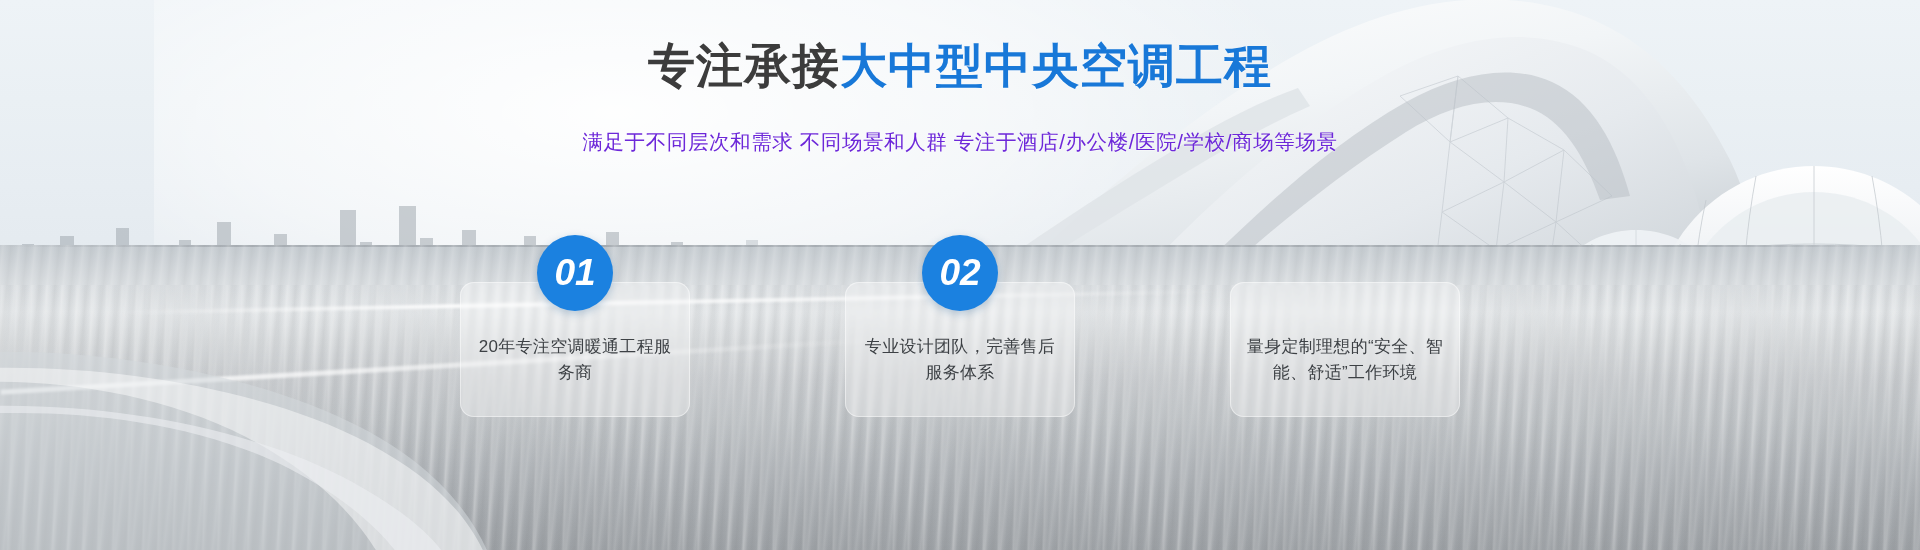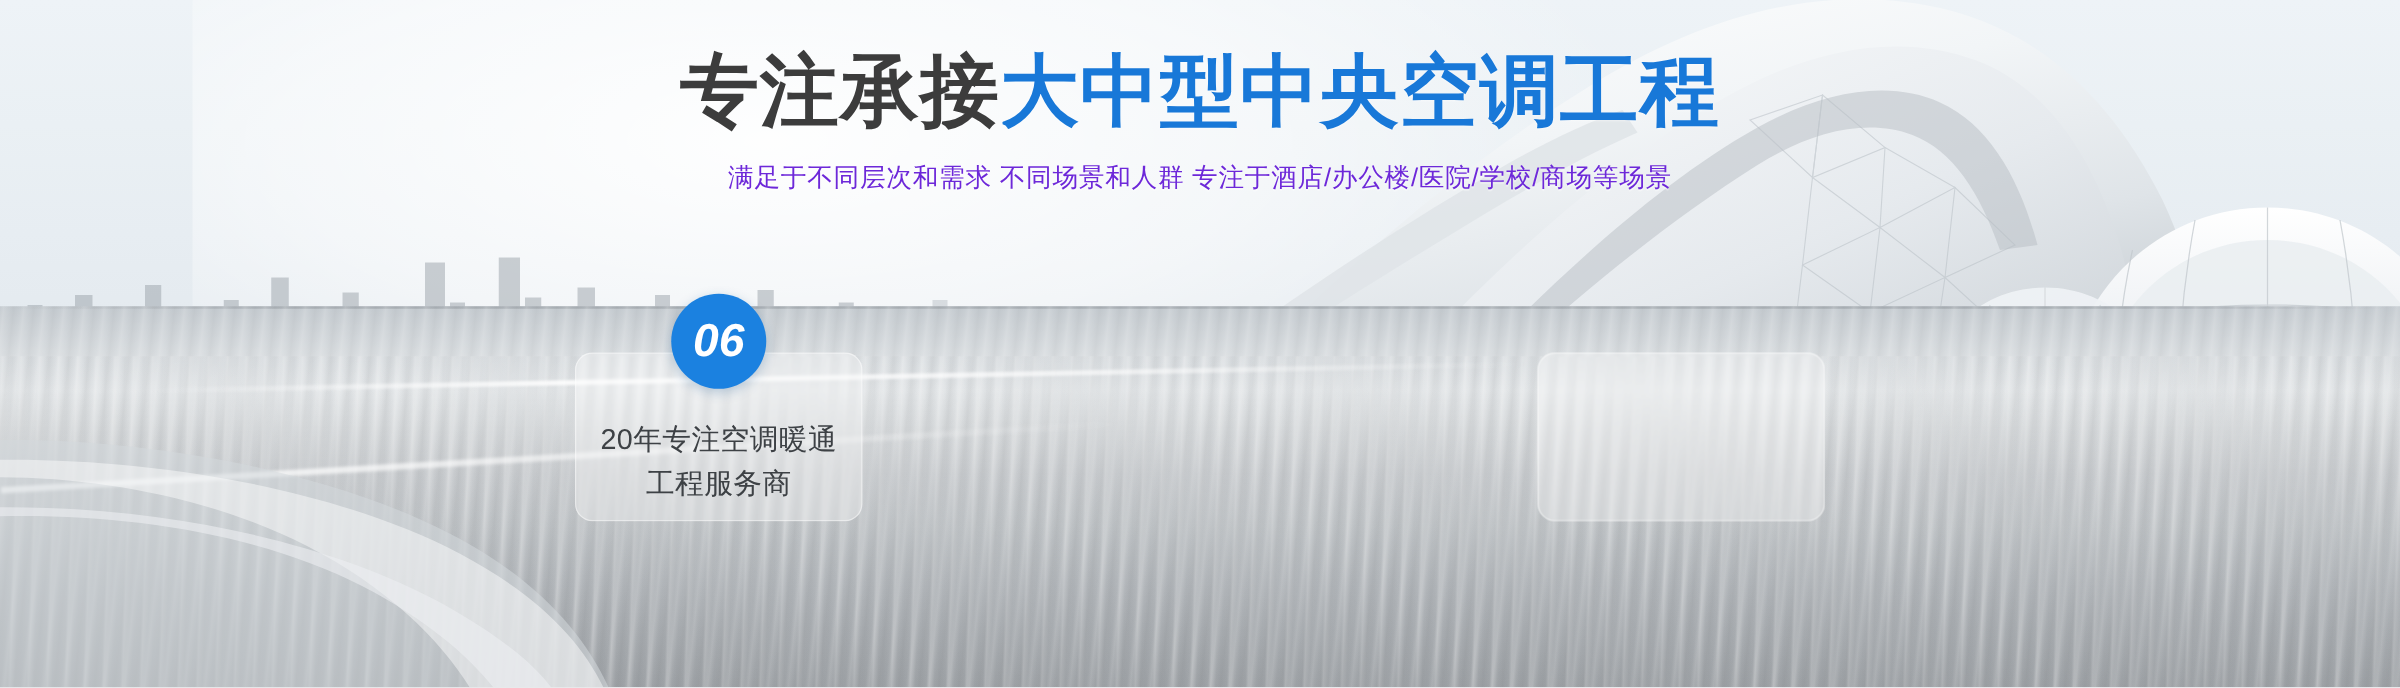--- a/index.html
+++ b/index.html
@@ -165,21 +165,21 @@
     filter: blur(1.2px);
   }
 
   
   .headline {
     position: absolute;
     left: 0;
     right: 0;
     top: 42px;
     text-align: center;
-    font-size: 63px;
+    font-size: 47px;
     line-height: 1;
     font-weight: bold;
     letter-spacing: 1px;
     white-space: nowrap;
     font-family: "Liberation Sans", "DejaVu Sans", sans-serif;
   }
   .headline .part-dark {
     color: #3c3c3c;
     text-shadow: 0 1px 2px rgba(255,255,255,0.55);
   }
@@ -241,21 +241,21 @@
     font-style: italic;
     letter-spacing: 0px;
     font-family: "Liberation Sans", "DejaVu Sans", sans-serif;
   }
   .card-text {
     position: absolute;
     left: 14px;
     right: 14px;
     top: 52px;
     text-align: center;
-    font-size: 23px;
+    font-size: 17px;
     line-height: 1.52;
     color: #3d4145;
     letter-spacing: 0.3px;
   }
 </style>
 </head>
 <body>
 
 <div id="banner">
 
@@ -420,25 +420,32 @@
   <div class="headline">
     <span class="part-dark">专注承接</span><span class="part-blue">大中型中央空调工程</span>
   </div>
 
   <div class="subtitle">满足于不同层次和需求  不同场景和人群  专注于酒店/办公楼/医院/学校/商场等场景</div>
 
   <div class="cards">
 
     <div class="card">
       <div class="card-badge">
-        <span>06</span>
+        <span>01</span>
       </div>
       <div class="card-text">20年专注空调暖通工程服务商</div>
     </div>
 
-
-
     <div class="card">
+      <div class="card-badge">
+        <span>02</span>
+      </div>
+      <div class="card-text">专业设计团队，完善售后服务体系</div>
     </div>
 
+
+    <div class="card">
+      <div class="card-text">量身定制理想的“安全、智能、舒适”工作环境</div>
+    </div>
+
   </div>
 
 </div>
 
 </body></html>

